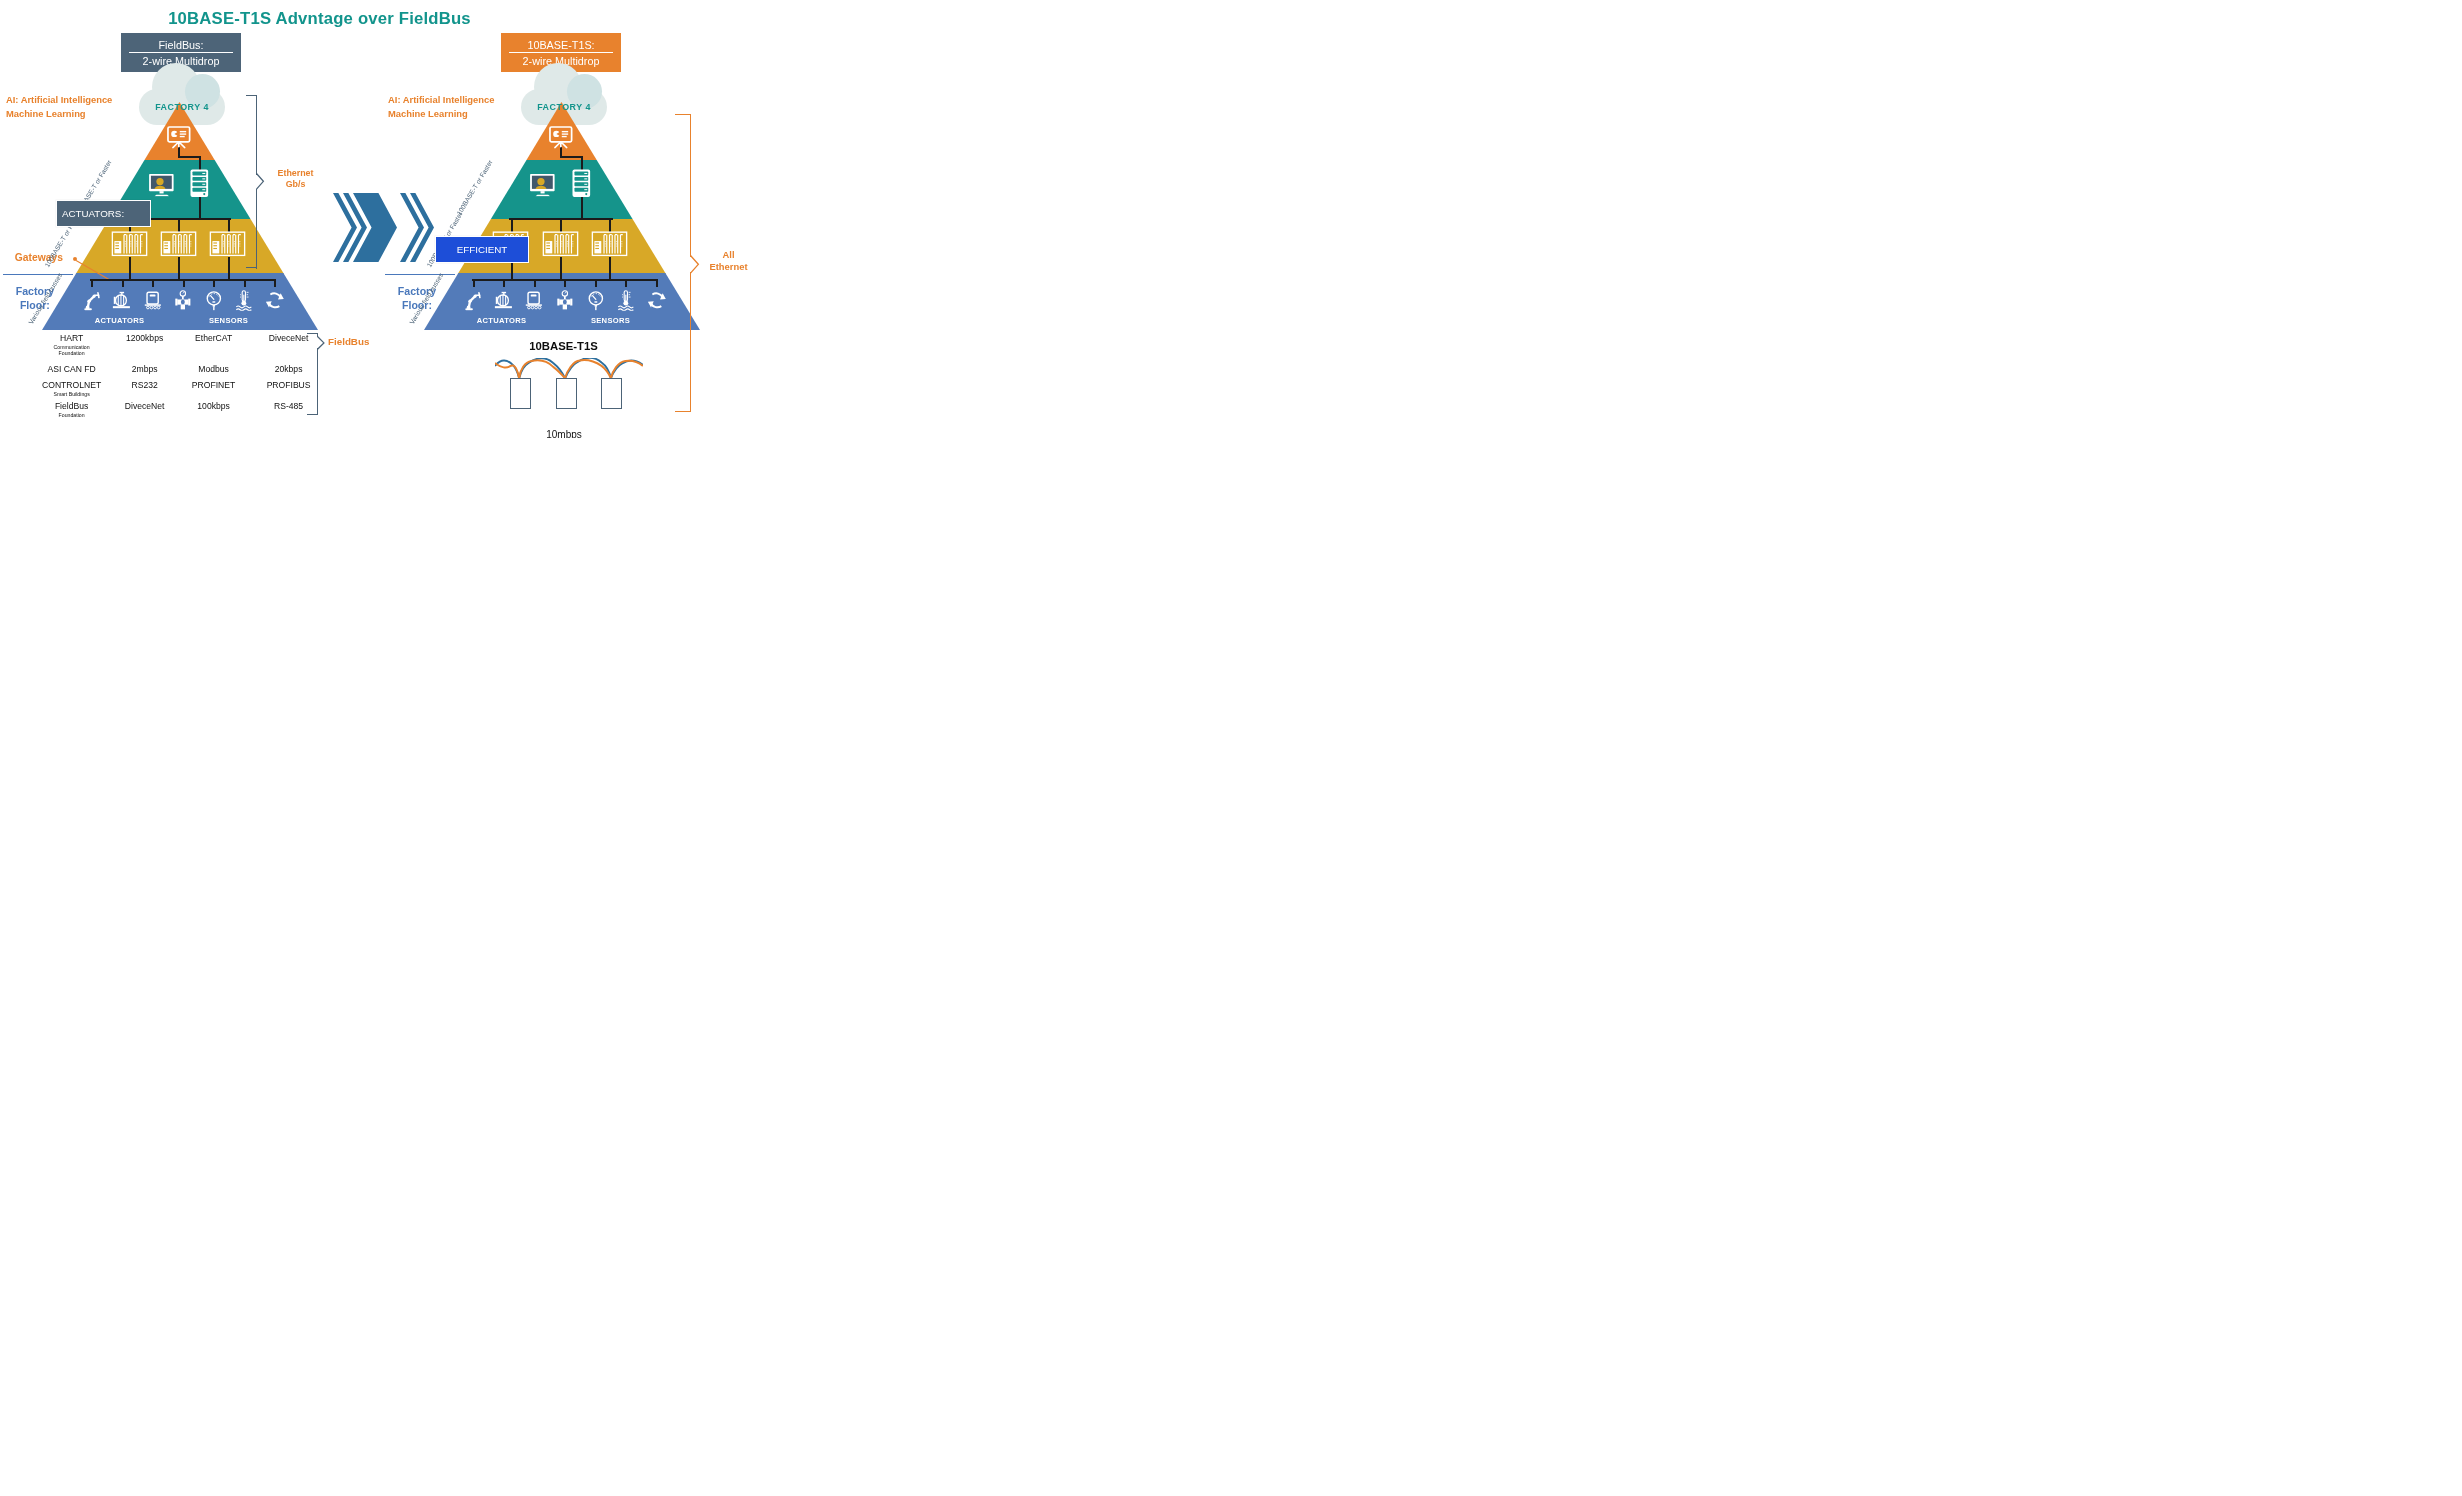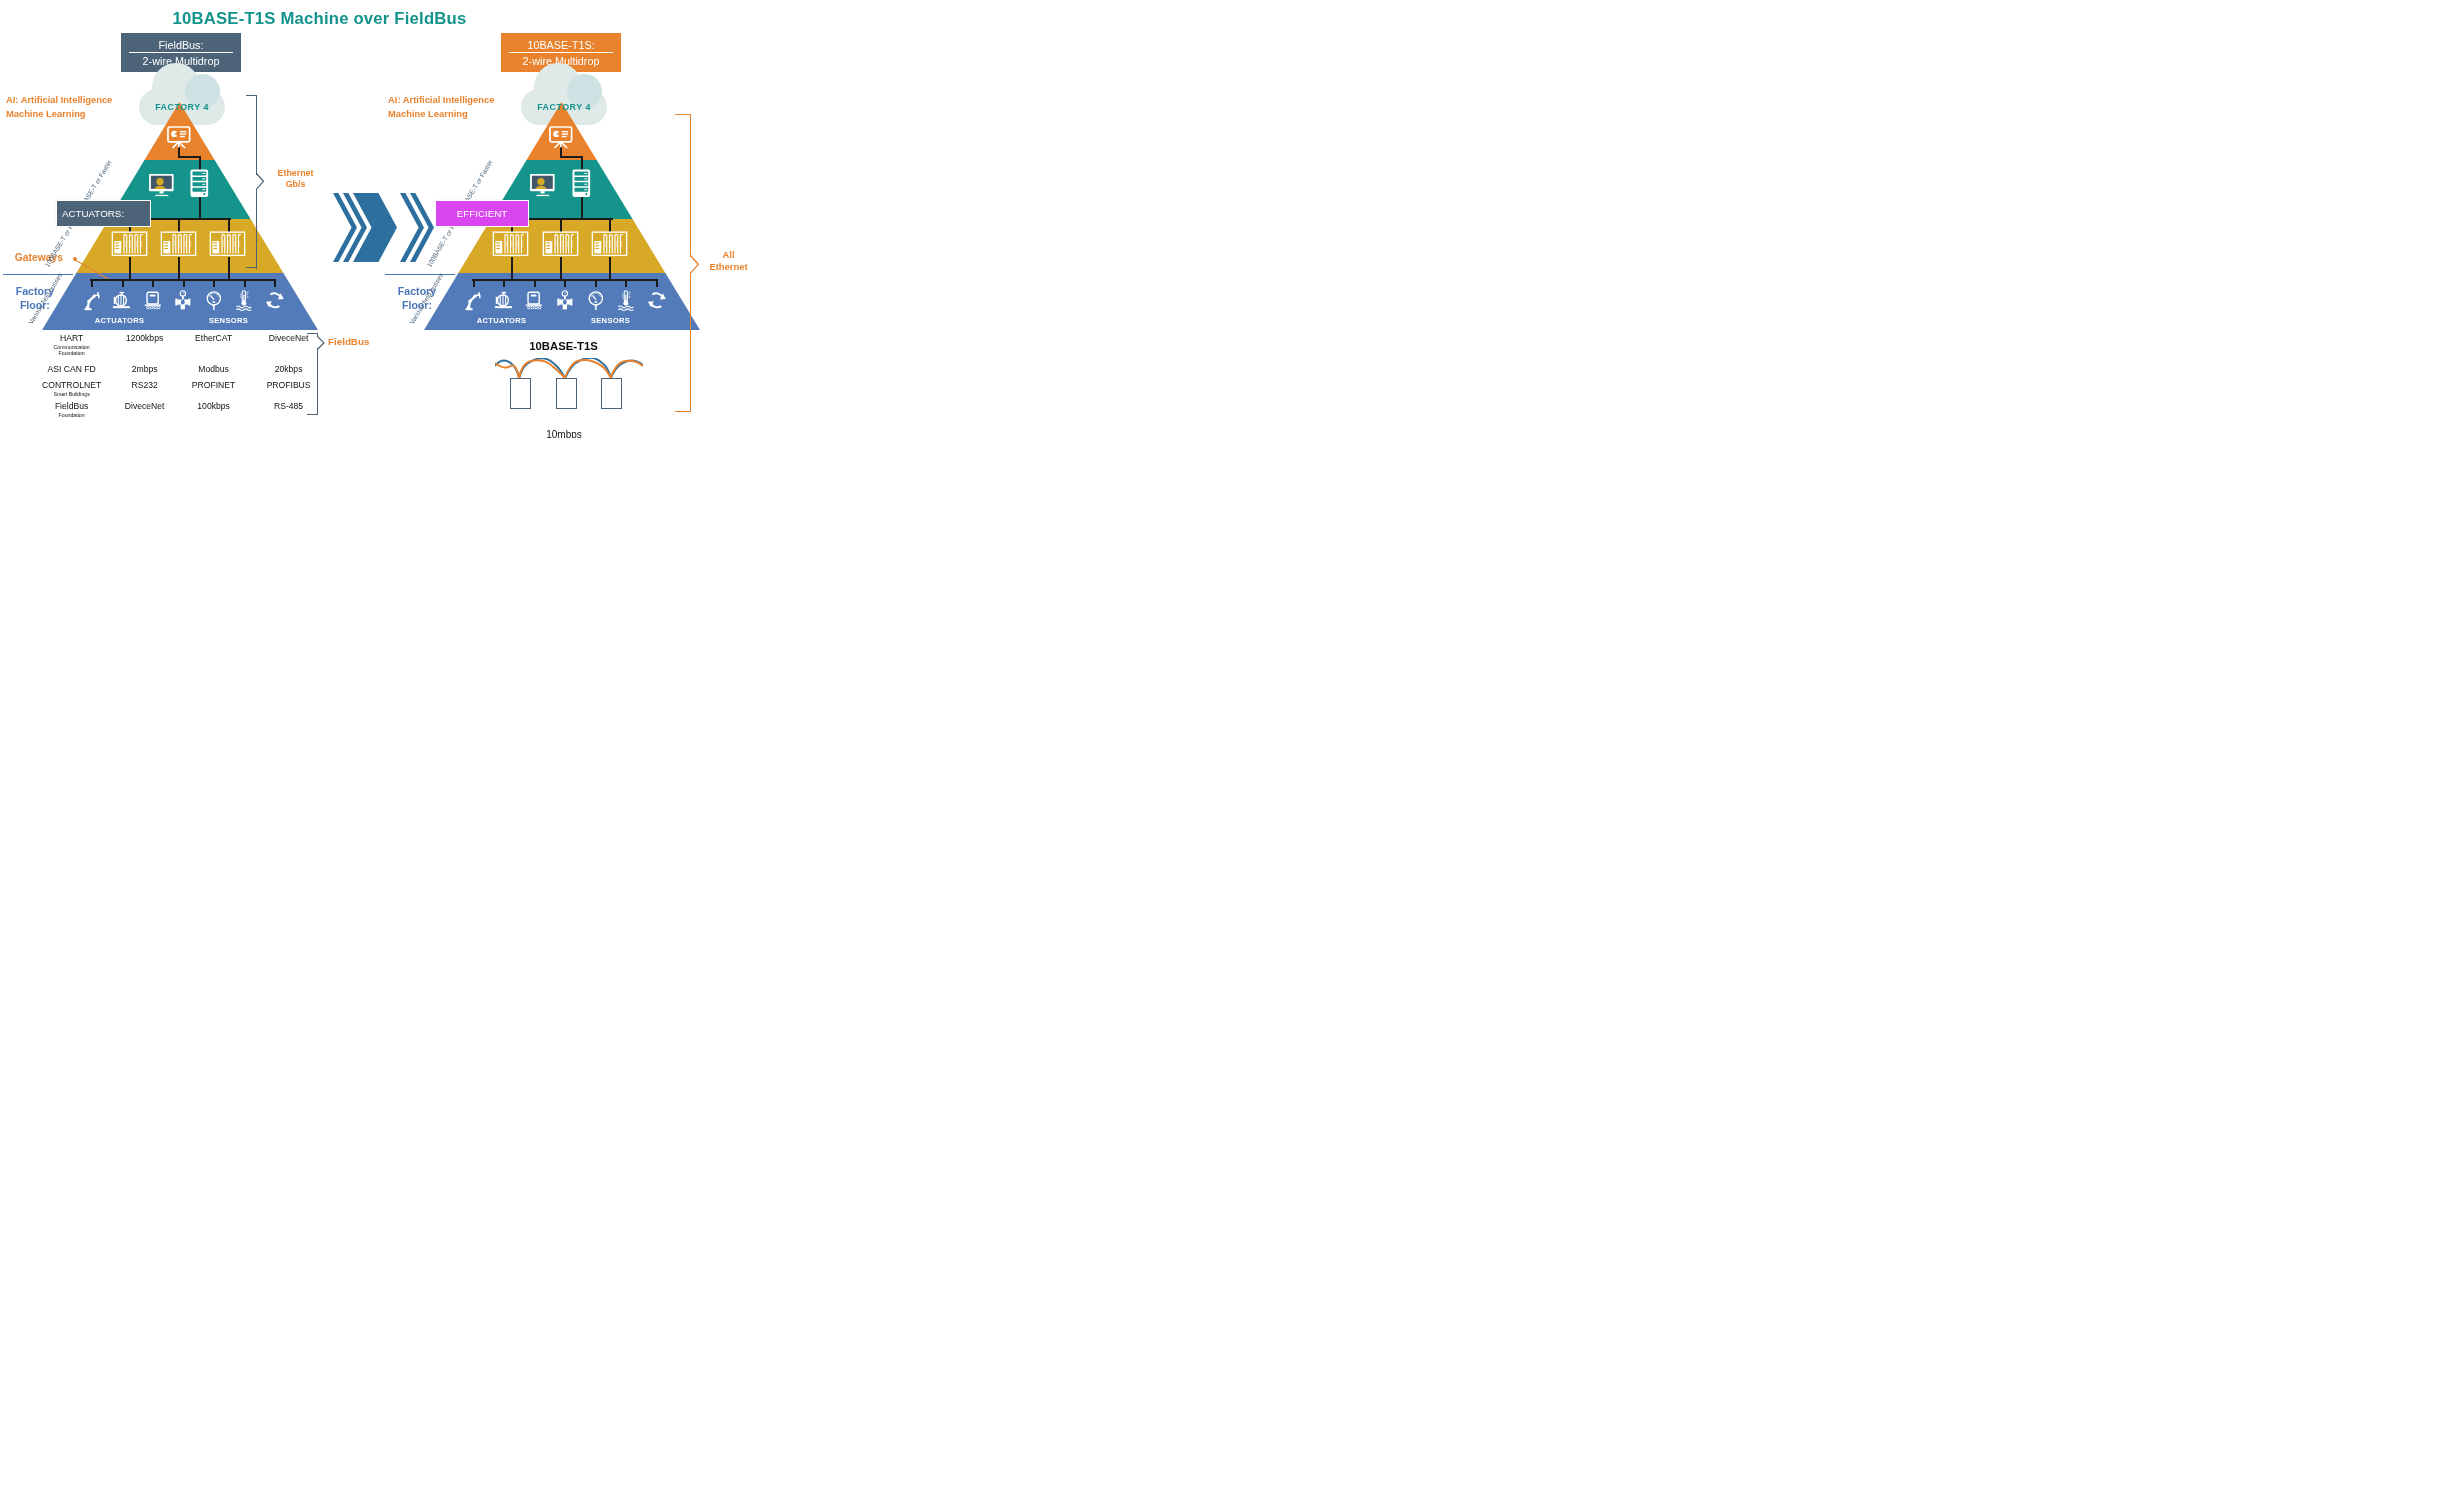--- a/index.html
+++ b/index.html
@@ -26,21 +26,21 @@
             clip-path:polygon(49.8% 0%,100% 100%,0% 100%);}
   .band{position:absolute;left:0;width:276px;}
   .cline{position:absolute;background:#1b1b1b;z-index:3;}
   .floor-label{position:absolute;z-index:3;color:#fff;font-weight:700;font-size:7.6px;letter-spacing:0.3px;}
   
   .ai{position:absolute;width:123px;text-align:left;color:#E8822D;font-weight:700;
       font-size:9.4px;line-height:1.45;z-index:3;}
   .badge{position:absolute;height:25px;z-index:6;color:#fff;font-weight:400;font-size:9.8px;
          display:flex;align-items:center;border:1.5px solid #fff;box-shadow:0 0 0 0.5px rgba(0,0,0,0.05);}
   .badge.slate{background:#4D6478;width:88px;padding-left:4.9px;}
-  .badge.orange{background:#d946ef;width:92px;justify-content:center;}
+  .badge.orange{background:#1d4ed8;width:92px;justify-content:center;margin-top:36px;}
   .edge-label{position:absolute;color:#4C6377;font-size:6.6px;white-space:nowrap;z-index:4;
               transform:rotate(-59deg);}
   .gateways{position:absolute;color:#E8822D;font-weight:700;font-size:10.3px;z-index:3;}
   .divider{position:absolute;height:1.2px;background:#4a78bb;z-index:3;}
   .ffloor{position:absolute;width:52px;text-align:center;color:#4a78bb;font-weight:700;
           font-size:10.6px;line-height:1.35;z-index:3;}
   .bracket{position:absolute;z-index:3;}
   .bl{position:absolute;}
   .orange-text{color:#E8822D;}
   .chev{position:absolute;background:#2D6F9E;z-index:2;}
@@ -159,21 +159,21 @@
       </symbol>
       <symbol id="cycle-arrows-icon" viewBox="0 0 44 44">
         <path d="M12,9 A16,16 0 0 1 35,15" fill="none" stroke="#fff" stroke-width="4.4"></path>
         <path d="M35,6 L42,19 L29,20 Z" fill="#fff"></path>
         <path d="M32,35 A16,16 0 0 1 9,29" fill="none" stroke="#fff" stroke-width="4.4"></path>
         <path d="M9,38 L2,25 L15,24 Z" fill="#fff"></path>
       </symbol>
     </defs>
   </svg>
 
-  <div class="title">10BASE-T1S Machine over FieldBus</div>
+  <div class="title">10BASE-T1S Advntage over FieldBus</div>
 
   <div class="hdr slate" style="left:121px;top:33px;">
     <div>FieldBus:</div>
     <div class="hdr-rule"></div>
     <div>2-wire Multidrop</div>
   </div>
 
   <div class="hdr orange" style="left:501px;top:33px;">
     <div>10BASE-T1S:</div>
     <div class="hdr-rule"></div>

